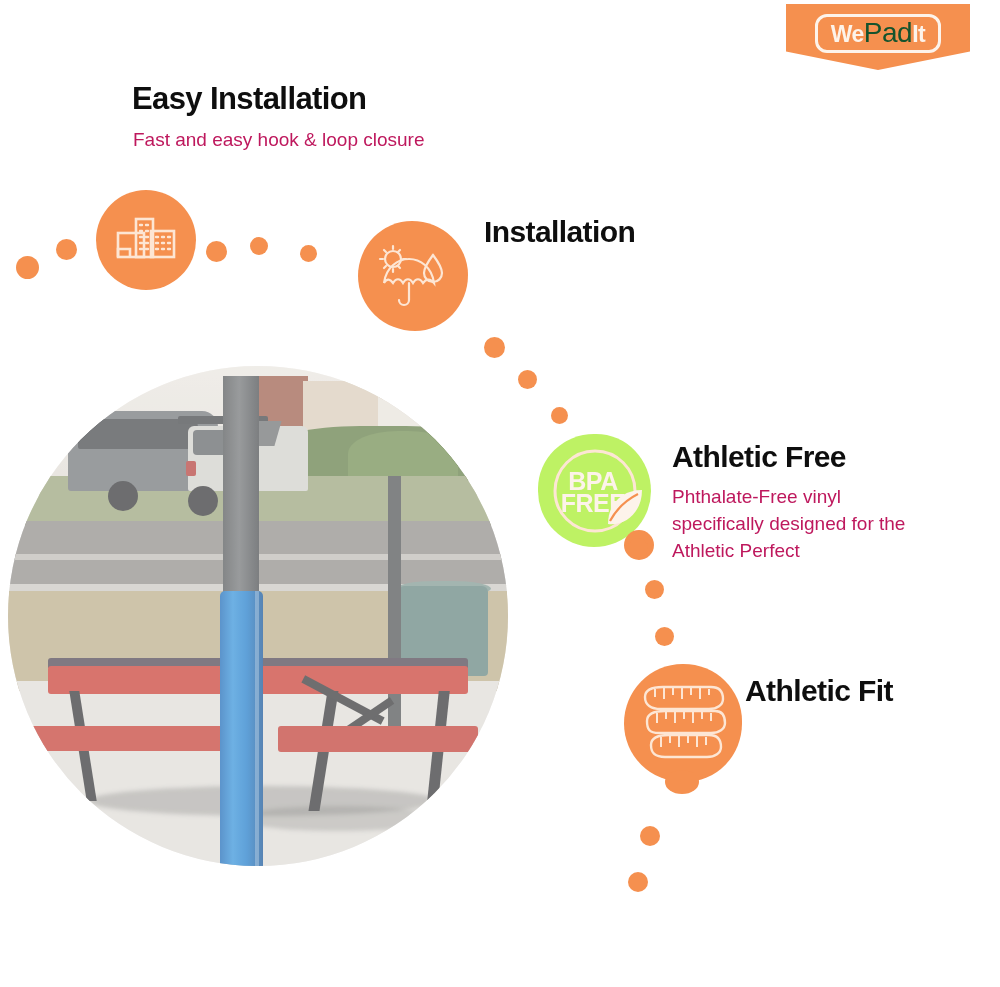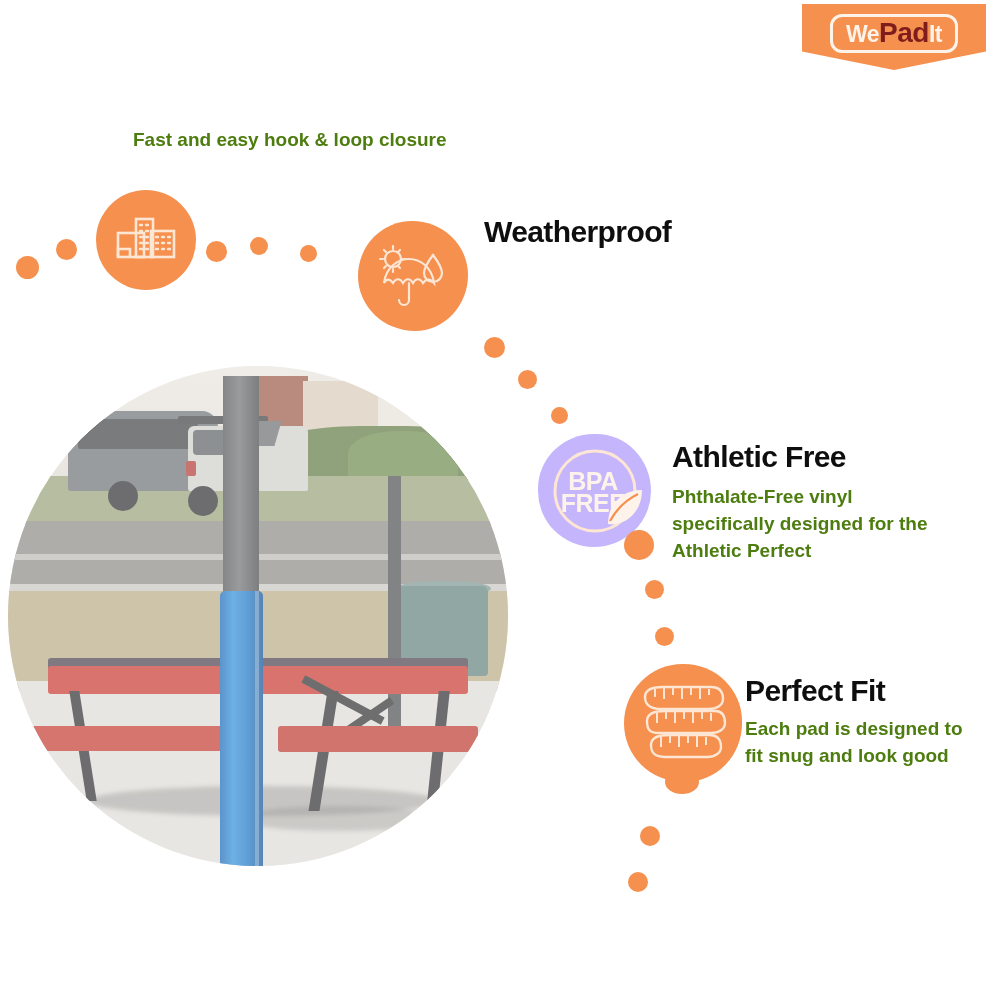--- a/index.html
+++ b/index.html
@@ -11,47 +11,47 @@
     overflow:hidden;
   }
   .canvas { position:relative; width:1000px; height:987px; background:#fff; }
 
   
   .logo-badge {
     position:absolute; left:786px; top:4px; width:184px; height:66px;
     background:#F5904F;
     -webkit-clip-path: polygon(0 0, 100% 0, 100% 72%, 50% 100%, 0 72%);
     clip-path: polygon(0 0, 100% 0, 100% 72%, 50% 100%, 0 72%);
-    display:flex; align-items:flex-start; justify-content:center;margin-left:16px;
+    display:flex; align-items:flex-start; justify-content:center;
   }
   .logo-inner {
     margin-top:10px;
     border:3px solid #FDF3EA;
     border-radius:12px;
     padding:2px 13px 3px 13px;
     display:flex; align-items:baseline;
     line-height:1;
   }
   .logo-we, .logo-it {
     color:#FDF3EA; font-size:23px; font-weight:bold; letter-spacing:-.5px;
   }
   .logo-pad {
-    color:#7f1d1d; font-size:28px; font-weight:bold; letter-spacing:-.5px;
+    color:#14532d; font-size:28px; font-weight:normal; letter-spacing:-.5px;
   }
 
   
   .feat-title {
     position:absolute;
     font-size:30px; font-weight:bold; color:#0E0E0E;
     letter-spacing:-0.6px; white-space:nowrap;
   }
   .feat-desc {
     position:absolute;
-    font-size:19px; color:#4d7c0f; line-height:1.42;
-    font-weight:700;
+    font-size:19px; color:#be185d; line-height:1.42;
+    font-weight:400;
   }
 
   #t-install { left:132px; top:81px; font-size:31px; }
   #d-install { left:133px; top:127px; width:420px; }
 
   #t-weather { left:484px; top:215px; }
   #d-weather { left:484px; top:258px; width:420px; }
 
   #t-phthalate { left:672px; top:440px; }
   #d-phthalate { left:672px; top:484px; width:262px; }
@@ -160,20 +160,21 @@
 <div class="canvas">
 
   <div class="logo-badge" style="background: rgb(245, 144, 79);">
     <div class="logo-inner">
       <span class="logo-we">We</span>
       <span class="logo-pad">Pad</span>
       <span class="logo-it">It</span>
     </div>
   </div>
 
+  <div class="feat-title" id="t-install">Easy Installation</div>
   <div class="feat-desc" id="d-install">Fast and easy hook &amp; loop closure</div>
 
   <div class="icon-circle" id="ic-install" style="background: rgb(245, 144, 79);">
     <svg width="60" height="50" viewBox="0 0 60 50" fill="none" stroke="#FDE6D4" stroke-width="2.6">
       <rect x="2" y="18" width="26" height="24"></rect>
       <rect x="20" y="4" width="17" height="38"></rect>
       <rect x="35" y="16" width="23" height="26"></rect>
       <g stroke="#FDE6D4" stroke-width="2.4" stroke-linecap="round">
         <line x1="24" y1="10" x2="26" y2="10"></line>
           <line x1="30" y1="10" x2="32" y2="10"></line>
@@ -192,21 +193,21 @@
           <line x1="46" y1="28" x2="48" y2="28"></line>
           <line x1="52" y1="28" x2="54" y2="28"></line>
         <line x1="40" y1="34" x2="42" y2="34"></line>
           <line x1="46" y1="34" x2="48" y2="34"></line>
           <line x1="52" y1="34" x2="54" y2="34"></line>
       </g>
       <path d="M2 42 L2 34 L14 34 L14 42" stroke-width="2.6"></path>
     </svg>
   </div>
 
-  <div class="feat-title" id="t-weather">Weatherproof</div>
+  <div class="feat-title" id="t-weather">Installation</div>
 
   <div class="icon-circle" id="ic-weather" style="background: rgb(245, 144, 79);">
     <svg width="74" height="66" viewBox="0 0 74 66" fill="none" stroke="#FDE6D4" stroke-width="2.2" stroke-linecap="round">
 
       <circle cx="17" cy="16" r="8"></circle>
       <g>
         <line x1="17" y1="3" x2="17" y2="6"></line>
         <line x1="17" y1="26" x2="17" y2="29"></line>
         <line x1="4" y1="16" x2="7" y2="16"></line>
         <line x1="27" y1="16" x2="30" y2="16"></line>
@@ -220,33 +221,32 @@
 
       <path d="M8 40 C10 24 22 16 33 16 C44 16 56 24 58 40 C54 35 50 36 47 40 C44 35 40 35 37 40 C34 35 30 35 27 40 C24 35 20 35 17 40 C14 36 11 35 8 40Z"></path>
 
       <path d="M33 40 L33 57 a5 5 0 0 1 -10 0"></path>
     </svg>
   </div>
 
   <div class="feat-title" id="t-phthalate">Athletic Free</div>
   <div class="feat-desc" id="d-phthalate">Phthalate-Free vinyl specifically designed for the Athletic Perfect</div>
 
-  <div class="icon-circle" id="ic-bpa" style="background: #c4b5fd;">
+  <div class="icon-circle" id="ic-bpa" style="background: #bef264;">
     <svg width="98" height="98" viewBox="0 0 98 98">
       <circle cx="49" cy="49" r="40" fill="none" stroke="#FDE6D4" stroke-width="3"></circle>
       <text x="47" y="48" text-anchor="middle" font-family="Liberation Sans, sans-serif" font-size="25" font-weight="bold" fill="#FDF3EA" letter-spacing="-0.5">BPA</text>
       <text x="47" y="70" text-anchor="middle" font-family="Liberation Sans, sans-serif" font-size="25" font-weight="bold" fill="#FDF3EA" letter-spacing="-0.5">FREE</text>
       <path d="M96 48 C96 70 80 84 62 82 C62 62 76 48 96 48Z" fill="#FDF3EA"></path>
       <path d="M92 52 C80 58 70 68 64 79" fill="none" stroke="#F5904F" stroke-width="2.2"></path>
     </svg>
   </div>
   <span class="blob" id="blob-bpa" style="background: rgb(245, 144, 79);"></span>
 
-  <div class="feat-title" id="t-fit">Perfect Fit</div>
-  <div class="feat-desc" id="d-fit">Each pad is designed to fit snug and look good</div>
+  <div class="feat-title" id="t-fit">Athletic Fit</div>
 
   <div class="icon-circle" id="ic-fit" style="background: rgb(245, 144, 79);">
     <svg width="92" height="92" viewBox="0 0 92 92" fill="none" stroke="#FDE6D4" stroke-width="2.4" stroke-linejoin="round">
 
       <path d="M8 20 C8 12 16 10 26 10 L74 10 C84 10 86 16 86 22 C86 28 80 32 72 32 L24 32 C14 32 8 28 8 20Z"></path>
       <g stroke-width="2">
         <line x1="18" y1="12" x2="18" y2="20"></line>
           <line x1="27" y1="11" x2="27" y2="22"></line>
         <line x1="36" y1="11" x2="36" y2="18"></line>
           <line x1="45" y1="11" x2="45" y2="22"></line>

